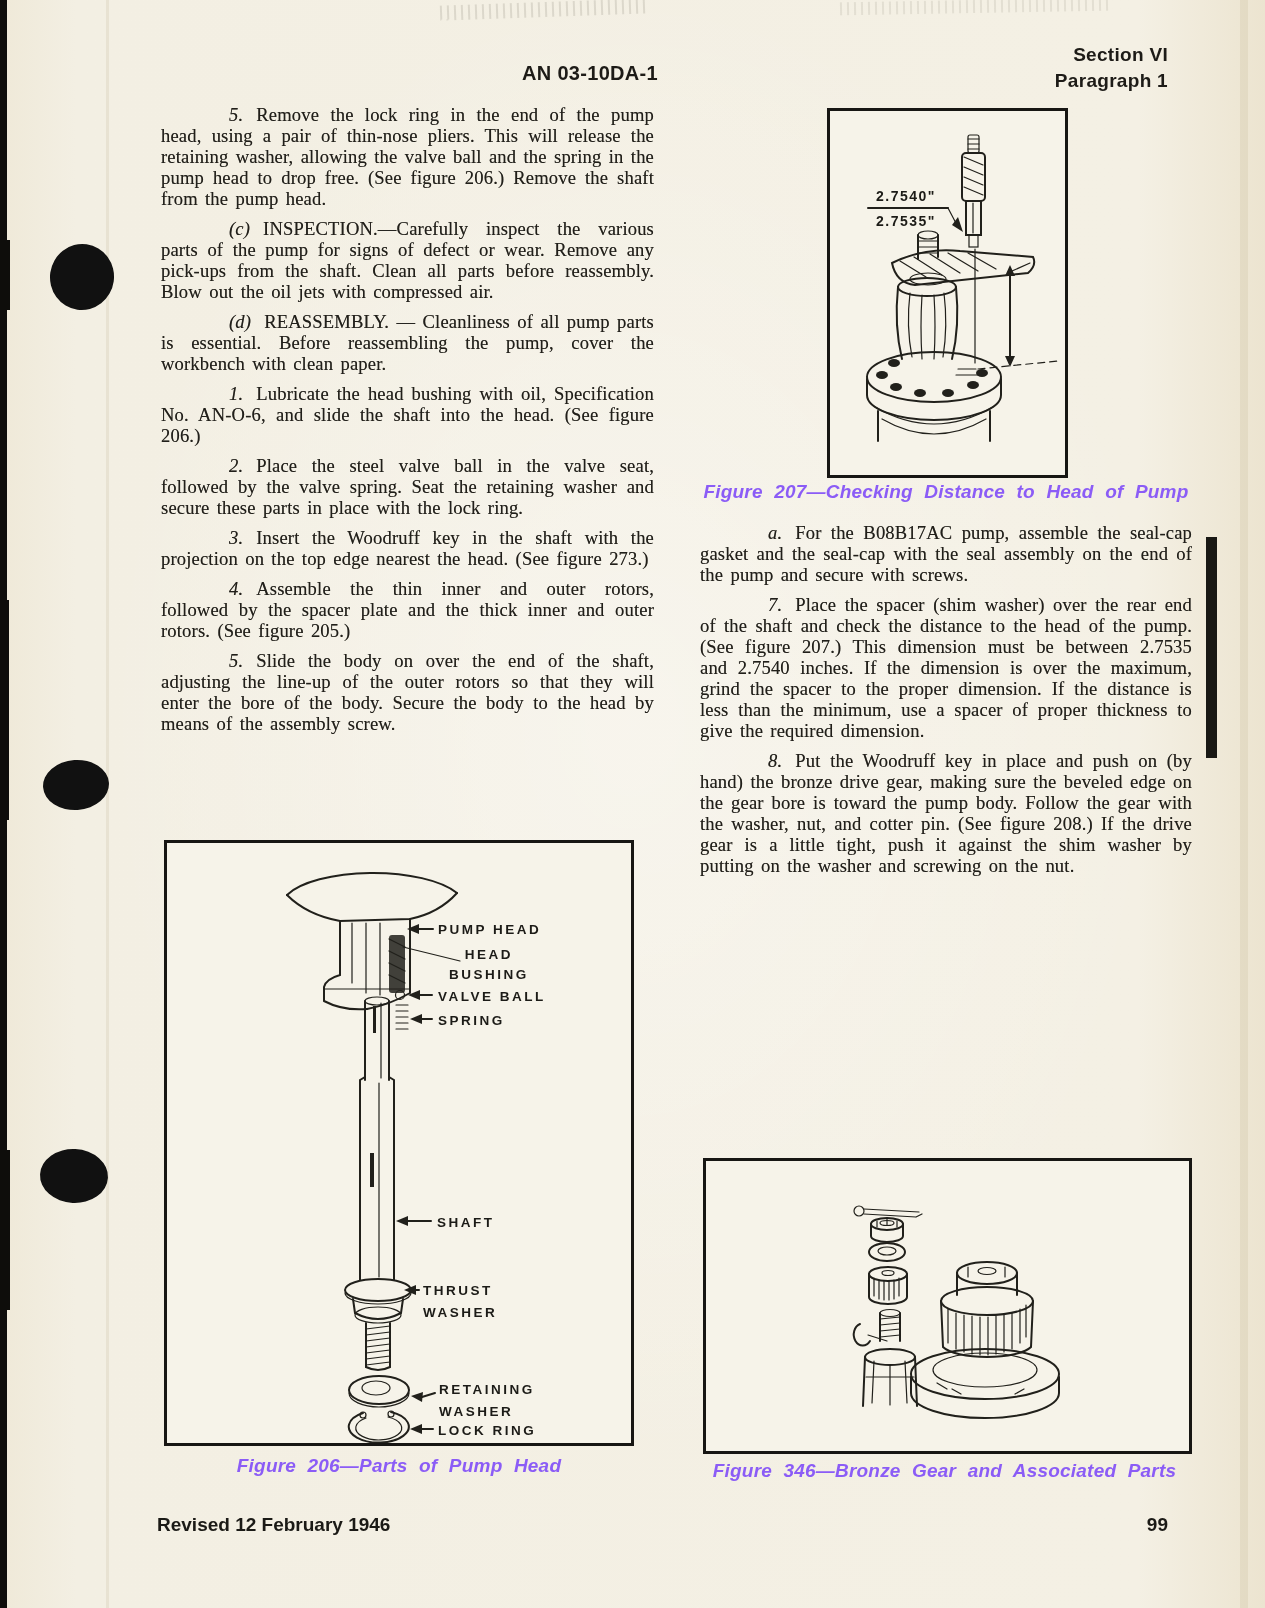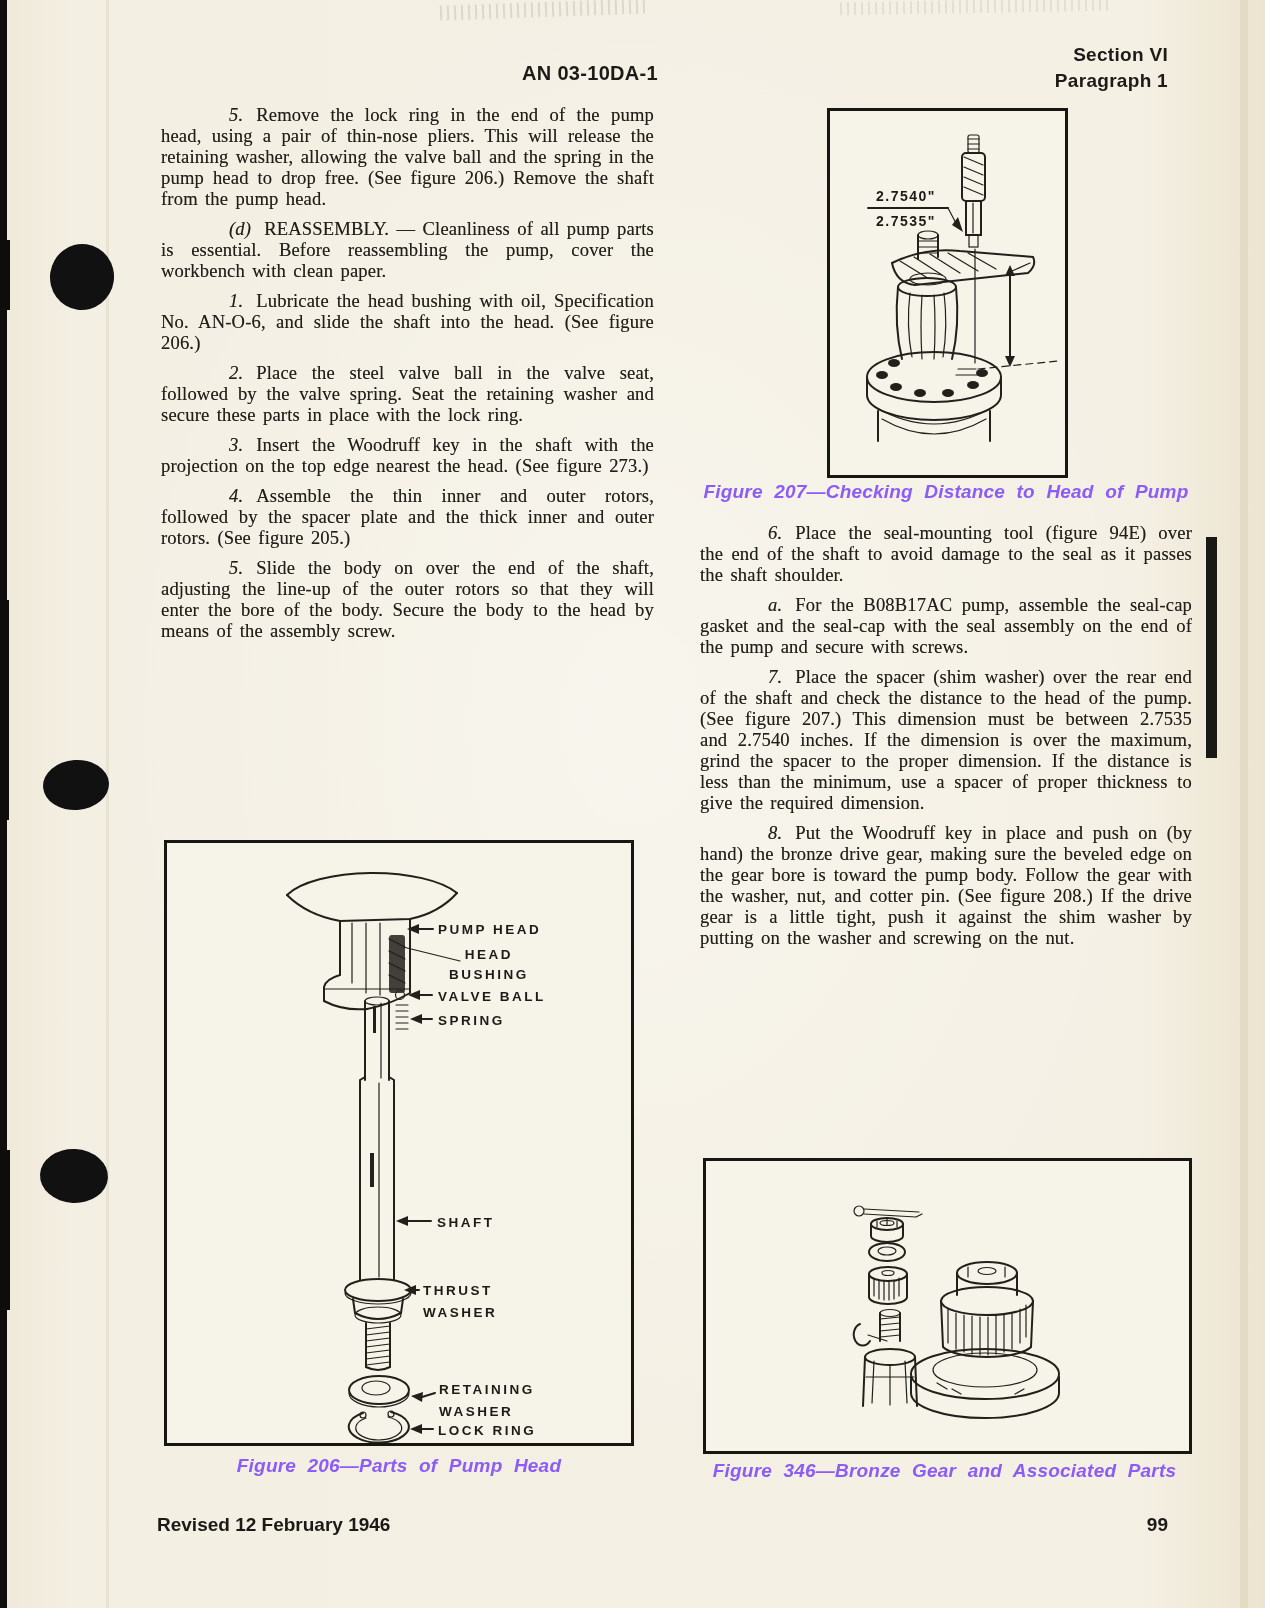--- a/index.html
+++ b/index.html
@@ -61,20 +61,21 @@
 <div class="smudge" style="left:440px;top:2px;width:210px;height:15px;transform:rotate(-2deg);"></div>
 <div class="smudge" style="left:840px;top:0px;width:270px;height:13px;transform:rotate(-1deg);opacity:.2;"></div>
 <div class="changebar" style="left:1206px;top:537px;width:11px;height:221px;"></div>
 
 <div class="hdr" style="left:440px;top:62px;width:300px;text-align:center;font-size:20px;">AN 03-10DA-1</div>
 <div class="hdr" style="left:900px;top:44px;width:268px;text-align:right;">Section VI</div>
 <div class="hdr" style="left:900px;top:70px;width:268px;text-align:right;">Paragraph 1</div>
 
 <div class="col" style="left:161px;top:104px;width:493px;">
   <p class="para"><span class="mk">5.</span><span>Remove the lock ring in the end of the pump head, using a pair of thin-nose pliers. This will release the retaining washer, allowing the valve ball and the spring in the pump head to drop free. (See figure 206.) Remove the shaft from the pump head.</span></p>
+  <p class="para"><span class="mk">(c)</span><span>INSPECTION.—Carefully inspect the various parts of the pump for signs of defect or wear. Remove any pick-ups from the shaft. Clean all parts before reassembly. Blow out the oil jets with compressed air.</span></p>
   <p class="para"><span class="mk">(d)</span><span>REASSEMBLY. — Cleanliness of all pump parts is essential. Before reassembling the pump, cover the workbench with clean paper.</span></p>
   <p class="para"><span class="mk">1.</span><span>Lubricate the head bushing with oil, Specification No. AN-O-6, and slide the shaft into the head. (See figure 206.)</span></p>
   <p class="para"><span class="mk">2.</span><span>Place the steel valve ball in the valve seat, followed by the valve spring. Seat the retaining washer and secure these parts in place with the lock ring.</span></p>
   <p class="para"><span class="mk">3.</span><span>Insert the Woodruff key in the shaft with the projection on the top edge nearest the head. (See figure 273.)</span></p>
   <p class="para"><span class="mk">4.</span><span>Assemble the thin inner and outer rotors, followed by the spacer plate and the thick inner and outer rotors. (See figure 205.)</span></p>
   <p class="para"><span class="mk">5.</span><span>Slide the body on over the end of the shaft, adjusting the line-up of the outer rotors so that they will enter the bore of the body. Secure the body to the head by means of the assembly screw.</span></p>
 </div>
 
 <div class="figbox" style="left:164px;top:840px;width:464px;height:600px;">
 <svg width="464" height="600" viewBox="0 0 464 600">
@@ -199,21 +200,20 @@
   <path class="ln-thin" d="M128,258 h18 M126,264 h22"></path>
 
   <path class="ln" d="M37,268 L37,284 A67,25 0 0 0 171,284 L171,268"></path>
   <path class="ln-thin" d="M45,296 Q104,330 163,296 M52,308 Q104,338 156,308"></path>
   <path class="ln" d="M48,300 L48,330 M160,300 L160,330"></path>
 </svg>
 </div>
 <div class="caption" style="left:700px;top:481px;width:492px;">Figure 207—Checking Distance to Head of Pump</div>
 
 <div class="col" style="left:700px;top:522px;width:492px;">
-  <p class="para"><span class="mk">6.</span><span>Place the seal-mounting tool (figure 94E) over the end of the shaft to avoid damage to the seal as it passes the shaft shoulder.</span></p>
   <p class="para"><span class="mk">a.</span><span>For the B08B17AC pump, assemble the seal-cap gasket and the seal-cap with the seal assembly on the end of the pump and secure with screws.</span></p>
   <p class="para"><span class="mk">7.</span><span>Place the spacer (shim washer) over the rear end of the shaft and check the distance to the head of the pump. (See figure 207.) This dimension must be between 2.7535 and 2.7540 inches. If the dimension is over the maximum, grind the spacer to the proper dimension. If the distance is less than the minimum, use a spacer of proper thickness to give the required dimension.</span></p>
   <p class="para"><span class="mk">8.</span><span>Put the Woodruff key in place and push on (by hand) the bronze drive gear, making sure the beveled edge on the gear bore is toward the pump body. Follow the gear with the washer, nut, and cotter pin. (See figure 208.) If the drive gear is a little tight, push it against the shim washer by putting on the washer and screwing on the nut.</span></p>
 </div>
 
 <div class="figbox" style="left:703px;top:1158px;width:483px;height:290px;">
 <svg width="483" height="290" viewBox="0 0 483 290">
 
   <circle class="ln-thin" cx="153" cy="50" r="5"></circle>
   <path class="ln-thin" d="M158,48 L213,51 M158,53 L210,56 M210,56 L216,53"></path>

